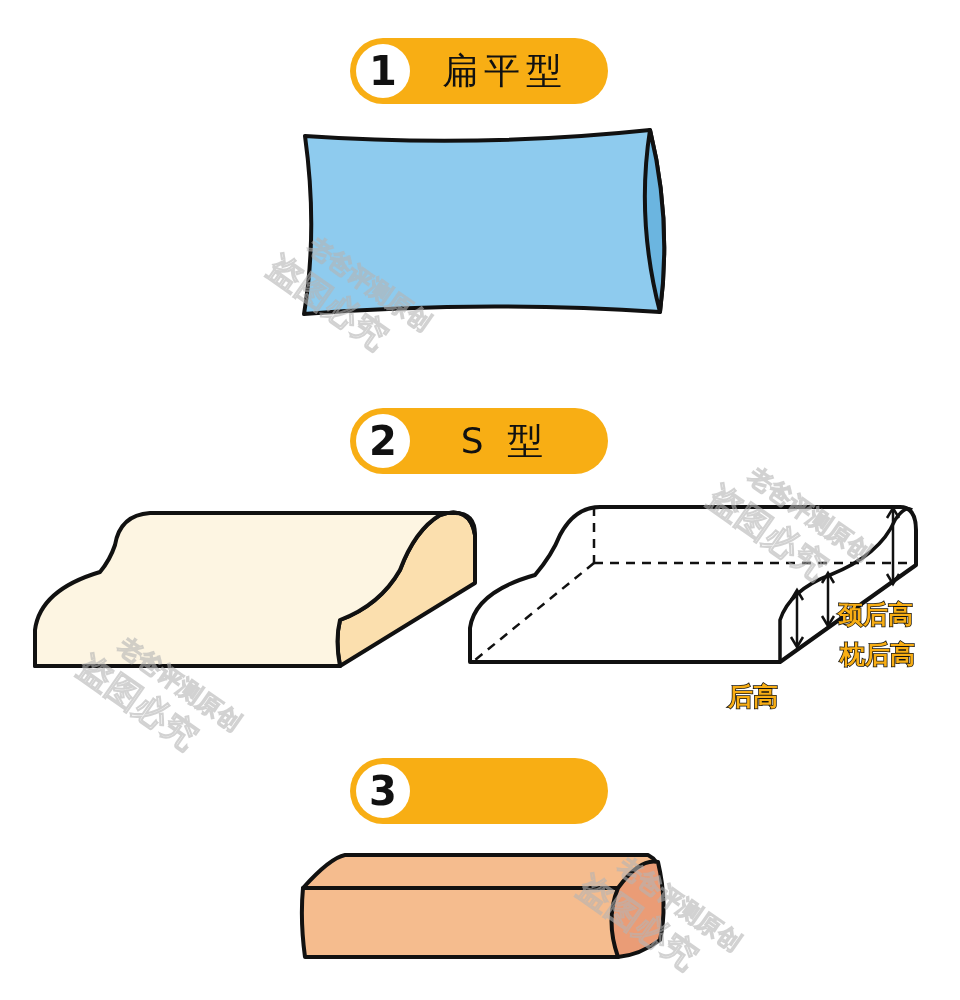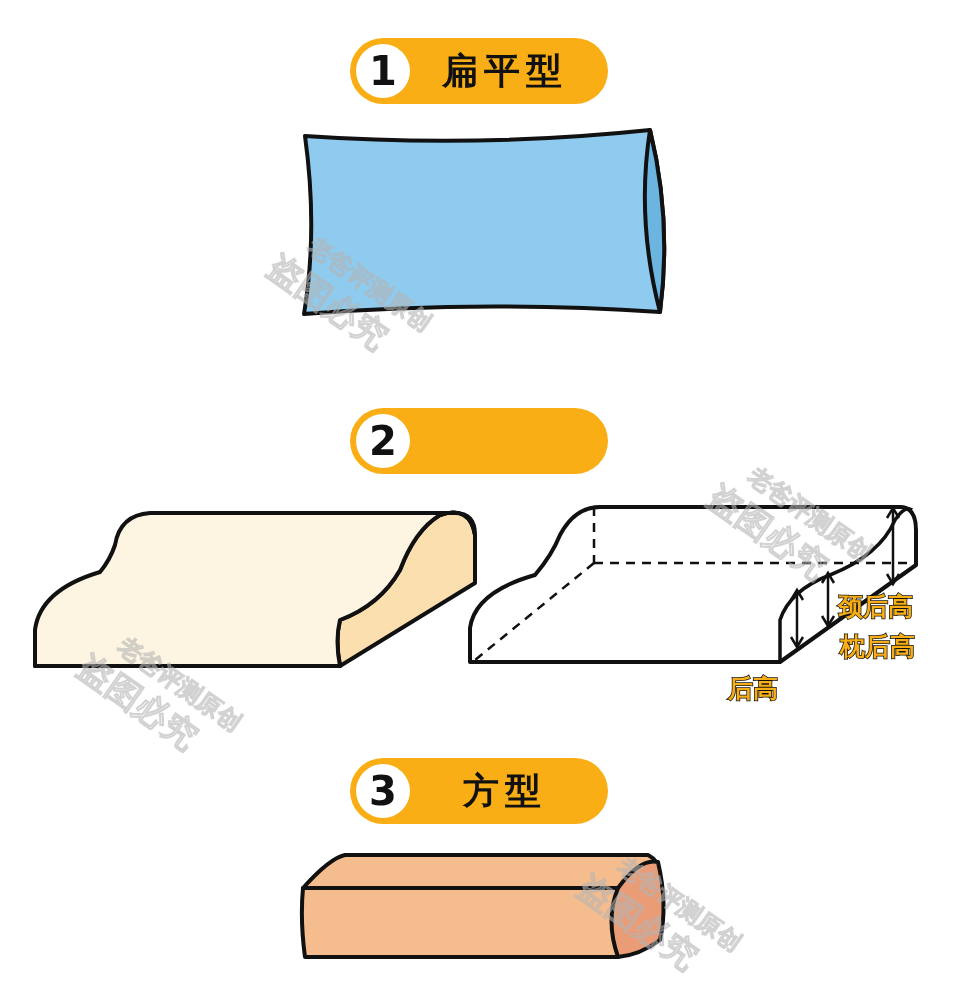--- a/index.html
+++ b/index.html
@@ -4,43 +4,43 @@
 <style>
   html, body { margin:0; padding:0; background:#ffffff; }
   body { width:960px; height:1000px; position:relative; overflow:hidden;
          font-family:"DejaVu Sans", sans-serif; }
   .badge { position:absolute; left:350px; width:258px; height:66px;
            background:#F8AE14; border-radius:33px; }
   .badge .num { position:absolute; left:6px; top:6px; width:54px; height:54px;
                 border-radius:50%; background:#fff; color:#111;
                 font-weight:bold; font-size:40px; line-height:54px; text-align:center; }
   .badge .label { position:absolute; left:62px; right:10px; top:0; height:66px;
-                  line-height:66px; text-align:center; font-weight:bold;
+                  line-height:66px; text-align:center; font-weight:normal;
                   font-size:36px; color:#111; letter-spacing:6px; }
   svg.art { position:absolute; left:0; top:0; }
   .dim { position:absolute; font-weight:bold; font-size:25px; color:#F8AE14;
-         -webkit-text-stroke:1.5px #111; paint-order:stroke fill; letter-spacing:0px; }
+         -webkit-text-stroke:1.5px #111; paint-order:stroke fill; letter-spacing:0px;margin-top:8px; }
   .wm { position:absolute; color:rgba(200,200,200,0.55); font-size:24px; font-weight:bold;
         transform:rotate(35deg); transform-origin:left top; white-space:nowrap;
         -webkit-text-stroke:1px rgba(180,180,180,0.6); color:transparent; }
   .wm .l2 { display:block; font-size:34px; margin-left:-20px; }
 </style>
 </head>
 <body>
 
 <div class="badge" style="top:38px">
   <div class="num">1</div>
   <div class="label">扁平型</div>
 </div>
 <div class="badge" style="top:408px">
   <div class="num">2</div>
+  <div class="label">S 型</div>
 </div>
 <div class="badge" style="top:758px">
   <div class="num">3</div>
-  <div class="label">方型</div>
 </div>
 
 <svg class="art" width="960" height="1000" viewBox="0 0 960 1000">
 
   <g stroke="#111" stroke-width="4" stroke-linejoin="round" stroke-linecap="round">
     <path d="M305 136 Q480 148 650 130 Q672 220 660 312 Q480 300 304 314 Q318 230 305 136 Z" fill="#8ECBEE"></path>
     <path d="M650 130 Q636 220 660 312 Q672 220 650 130 Z" fill="#6BB5E0"></path>
   </g>
 
   <g stroke="#111" stroke-width="4" stroke-linejoin="round">

